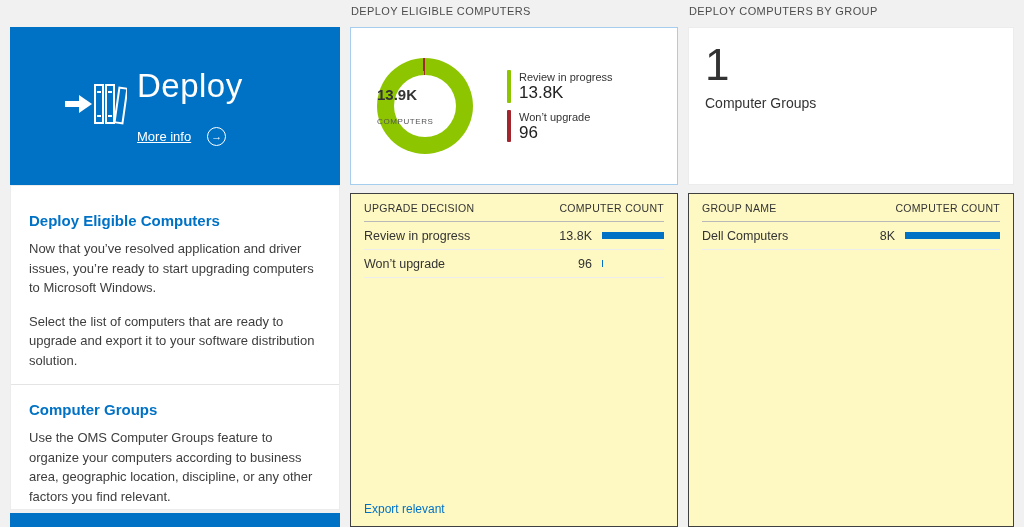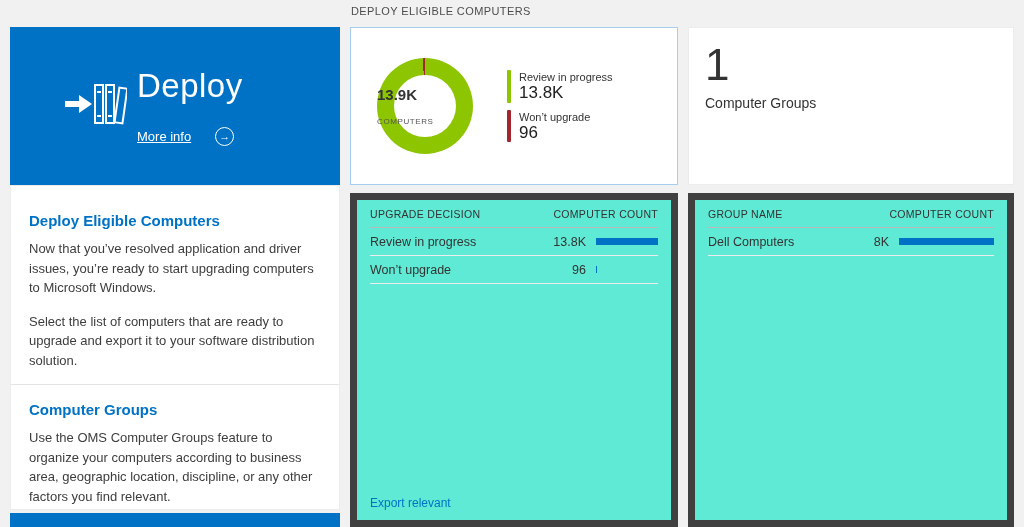--- a/index.html
+++ b/index.html
@@ -5,21 +5,21 @@
   html,body{margin:0;padding:0;background:#e9e9e9;}
   .screen{position:relative;width:1024px;height:527px;background:#f1f1f1;
           font-family:"Liberation Sans",sans-serif;overflow:hidden;}
 
   
   .col-left{position:absolute;left:10px;top:27px;width:330px;}
   .tile{height:158px;background:var(--blue);display:flex;align-items:center;
         box-sizing:border-box;padding-left:55px;cursor:pointer;}
   .tile-icon{flex:0 0 72px;}
   .tile-title{font-size:33px;font-weight:300;color:#fff;letter-spacing:.5px;}
-  .more-info{margin-top:22px;color:#fff;font-size:13px;display:flex;align-items:center;gap:24px;cursor:pointer;}
+  .more-info{margin-top:22px;color:#fff;font-size:13px;display:flex;align-items:center;gap:16px;cursor:pointer;}
   .more-info .lbl{text-decoration:underline;}
   .circle-arrow{width:17px;height:17px;border:1px solid #fff;border-radius:50%;
         display:inline-flex;align-items:center;justify-content:center;font-size:11px;line-height:1;}
   .left-card{height:325px;background:#fff;border:1px solid #ececec;box-sizing:border-box;
         padding:10px 18px 0 18px;}
   .left-card h3{color:var(--blue);font-size:15px;font-weight:700;margin:16px 0 10px;}
   .left-card p{font-size:13px;color:#3d3d3d;line-height:1.5;margin:0 0 14px;}
   .divider{border-top:1px solid #e4e4e4;margin:2px -18px 0;}
   .blue-footer{height:14px;background:var(--blue);margin-top:3px;}
 
@@ -43,22 +43,22 @@
   .legend-label{font-size:11px;color:#333;margin-top:1px;}
   .legend-value{font-size:17px;color:#222;line-height:1.15;}
 
   
   .count-card{position:absolute;top:27px;left:0;right:0;height:158px;background:#fff;
         border:1px solid #ececec;box-sizing:border-box;padding:12px 16px;cursor:pointer;}
   .big-count{font-size:44px;color:#333;line-height:1.15;}
   .count-label{font-size:14px;color:#333;margin-top:4px;}
 
   
-  .table-card{position:absolute;top:193px;left:0;right:0;bottom:0;background:#5eead4;
-        border:7px solid #404040;box-sizing:border-box;padding:0 13px;}
+  .table-card{position:absolute;top:193px;left:0;right:0;bottom:0;background:#fef9c3;
+        border:1px solid #404040;box-sizing:border-box;padding:0 13px;}
   .thead{display:flex;justify-content:space-between;align-items:center;height:27px;
         border-bottom:1px solid #b9b9b9;font-size:10.5px;color:#333;letter-spacing:.3px;}
   .trow{display:flex;align-items:center;height:27px;border-bottom:1px solid #ededed;
         font-size:12.5px;color:#333;cursor:pointer;}
   .tlabel{flex:1;}
   .tval{margin-right:10px;}
   .tbar{width:62px;display:flex;}
   .col-right .tbar{width:95px;}
   .tbar i{display:block;height:7px;background:var(--blue);}
   .export-link{position:absolute;left:13px;bottom:10px;font-size:12px;color:var(--blue);
@@ -160,20 +160,21 @@
         <span class="tval">96</span>
         <span class="tbar">
             <i style="width: 1.5%;"></i>
           </span>
       </div>
       <a class="export-link">Export relevant</a>
     </div>
   </div>
 
   <div class="col-right">
+    <div class="col-title">DEPLOY COMPUTERS BY GROUP</div>
 
     <div class="count-card">
       <div class="big-count">1</div>
       <div class="count-label">Computer Groups</div>
     </div>
 
     <div class="table-card">
       <div class="thead">
         <span>GROUP NAME</span>
         <span>COMPUTER COUNT</span>

